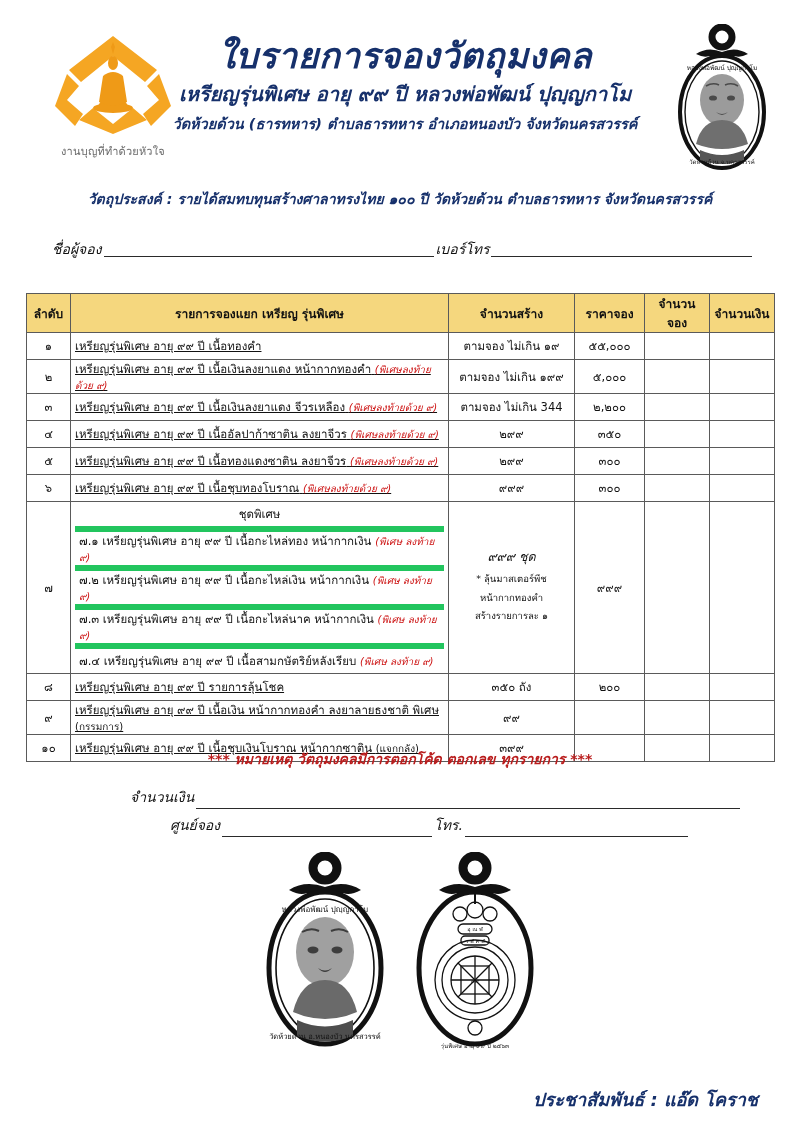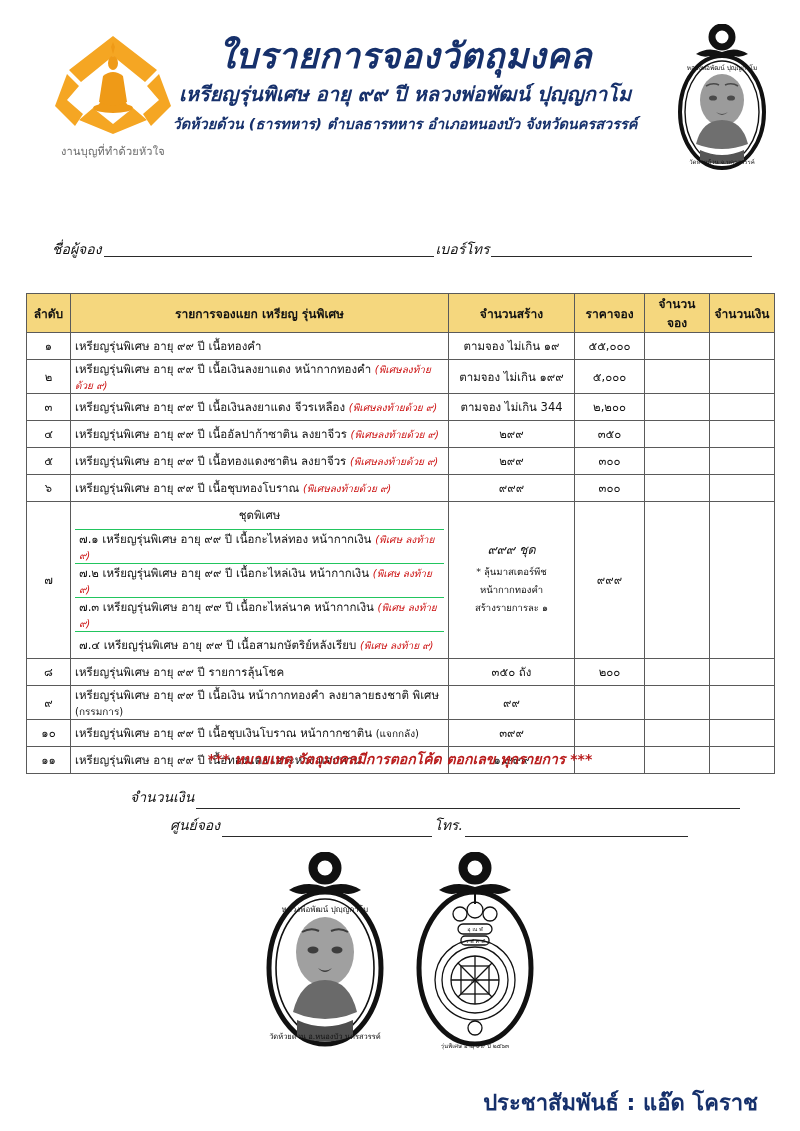--- a/index.html
+++ b/index.html
@@ -90,31 +90,31 @@
     height: 26px; font-size: 12px; color: #111;
   }
   .col-no    { width: 44px; }
   .col-desc  { width: 378px; }
   .col-qty   { width: 126px; }
   .col-price { width: 70px; }
   .col-ordr  { width: 65px; }
   .col-amt   { width: 65px; }
 
   td.no   { text-align: center; height: 27px; }
-  td.desc { text-align: left; }
+  td.desc { text-align: left; text-decoration: underline; }
   td.qty, td.price, td.ordr, td.amt { text-align: center; }
 
   .note-red { color: #cc1111; font-style: italic; font-size: 10px; }
   .note-plain { font-size: 10px; }
 
   
   td.setcell { padding: 0; vertical-align: top; }
   table.subset { width: 100%; border-collapse: collapse; }
   table.subset td {
-    border: none; border-bottom: 1px solid #22c55e;
+    border: none; border-bottom: 6px solid #22c55e;
     height: 27px; text-align: left; font-size: 11.5px; padding: 0 4px;
   }
   table.subset tr:last-child td { border-bottom: none; }
   table.subset td.set-title { text-align: center; font-weight: normal; }
 
   .qty-set { text-align:center; line-height: 1.05; }
   .qty-set .big { font-size: 12.5px; font-style: italic; display:block; margin-bottom: 7px; }
   .qty-set .sm  { font-size: 9.5px; display:block; line-height: 1.9; }
 
   
@@ -138,21 +138,21 @@
 
   
   .medallions {
     position: absolute; left: 0; right: 0; top: 852px;
     display: flex; justify-content: center; gap: 10px;
   }
   .medal { width: 140px; height: 200px; }
 
   .pr-line {
     position: absolute; right: 42px; top: 1085px;
-    font-size: 22px; font-weight: bold; 
+    font-size: 18px; font-weight: bold; font-style: italic;
     color: #16306b; font-family: "DejaVu Sans", sans-serif;
   }
 </style>
 </head>
 <body>
 
 <div class="header">
 
   <div class="logo-block">
     <svg class="logo-mark" viewBox="0 0 120 110">
@@ -192,20 +192,21 @@
       <ellipse cx="47" cy="74" rx="4" ry="2.6"></ellipse>
       <ellipse cx="65" cy="74" rx="4" ry="2.6"></ellipse>
       <path d="M50 88 q6 4 12 0 q-6 6 -12 0z"></path>
       <path d="M40 62 q7 -4 13 -1 M59 61 q7 -3 13 1" stroke="#4a4a4a" stroke-width="1.6" fill="none"></path>
     </g>
     <path d="M34 126 q22 10 44 0 l0 10 q-22 8 -44 0 z" fill="#555"></path>
     <text x="56" y="46" font-size="6.5" text-anchor="middle" fill="#111" font-family="DejaVu Sans">หลวงพ่อพัฒน์ ปุญฺญกาโม</text>
     <text x="56" y="140" font-size="6" text-anchor="middle" fill="#111" font-family="DejaVu Sans">วัดห้วยด้วน จ.นครสวรรค์</text>
   </svg>
 
+  <div class="purpose-line">วัตถุประสงค์ : รายได้สมทบทุนสร้างศาลาทรงไทย ๑๐๐ ปี วัดห้วยด้วน ตำบลธารทหาร จังหวัดนครสวรรค์</div>
 </div>
 
 <div class="field-row">
   <span class="field-label">ชื่อผู้จอง</span>
   <span class="field-rule name"></span>
   <span class="field-label">เบอร์โทร</span>
   <span class="field-rule"></span>
 </div>
 
 <div class="table-wrap">
@@ -371,31 +372,20 @@
       <td class="no">๑๐</td>
       <td class="desc">
         <span>เหรียญรุ่นพิเศษ อายุ ๙๙ ปี เนื้อชุบเงินโบราณ หน้ากากซาติน</span>
         <span class="note-plain">(แจกกลัง)</span>
       </td>
       <td class="qty">๓๙๙</td>
       <td class="price"></td>
       <td class="ordr"></td>
       <td class="amt"></td>
     </tr>
-    <tr>
-      <td class="no">๑๑</td>
-      <td class="desc">
-        <span>เหรียญรุ่นพิเศษ อายุ ๙๙ ปี เนื้อทองแดง เจาะห่วง แจกทาน</span>
-        <span class="note-plain"></span>
-      </td>
-      <td class="qty">๑,๙๙๙</td>
-      <td class="price"></td>
-      <td class="ordr"></td>
-      <td class="amt"></td>
-    </tr>
   </tbody>
 </table>
 </div>
 
 <div class="remark">*** หมายเหตุ วัตถุมงคลมีการตอกโค้ด ตอกเลข ทุกรายการ ***</div>
 
 <div class="total-row">
   <span class="field-label">จำนวนเงิน</span>
   <span class="field-rule"></span>
 </div>

